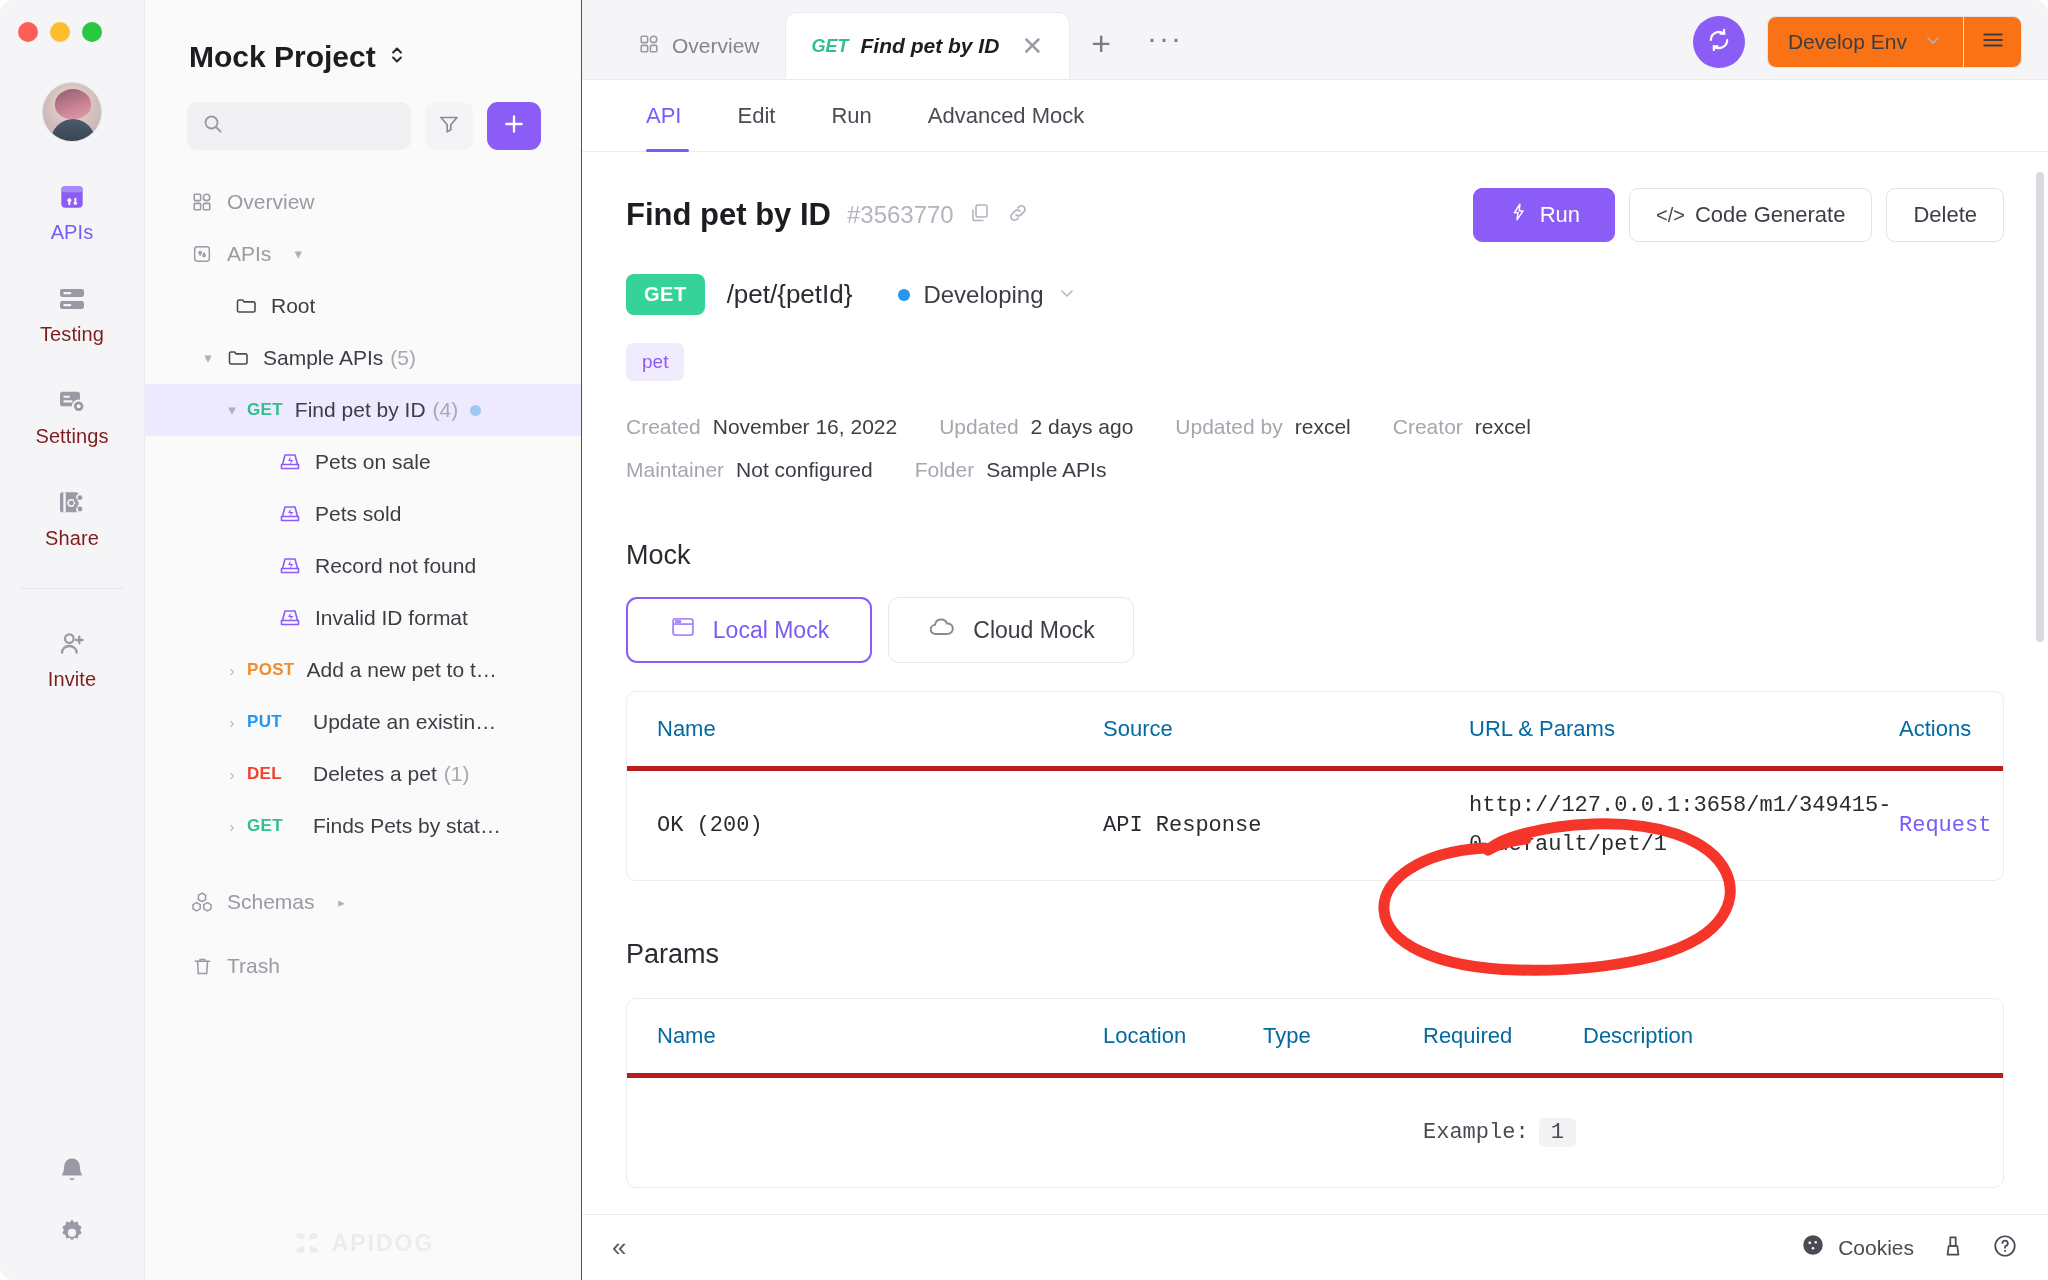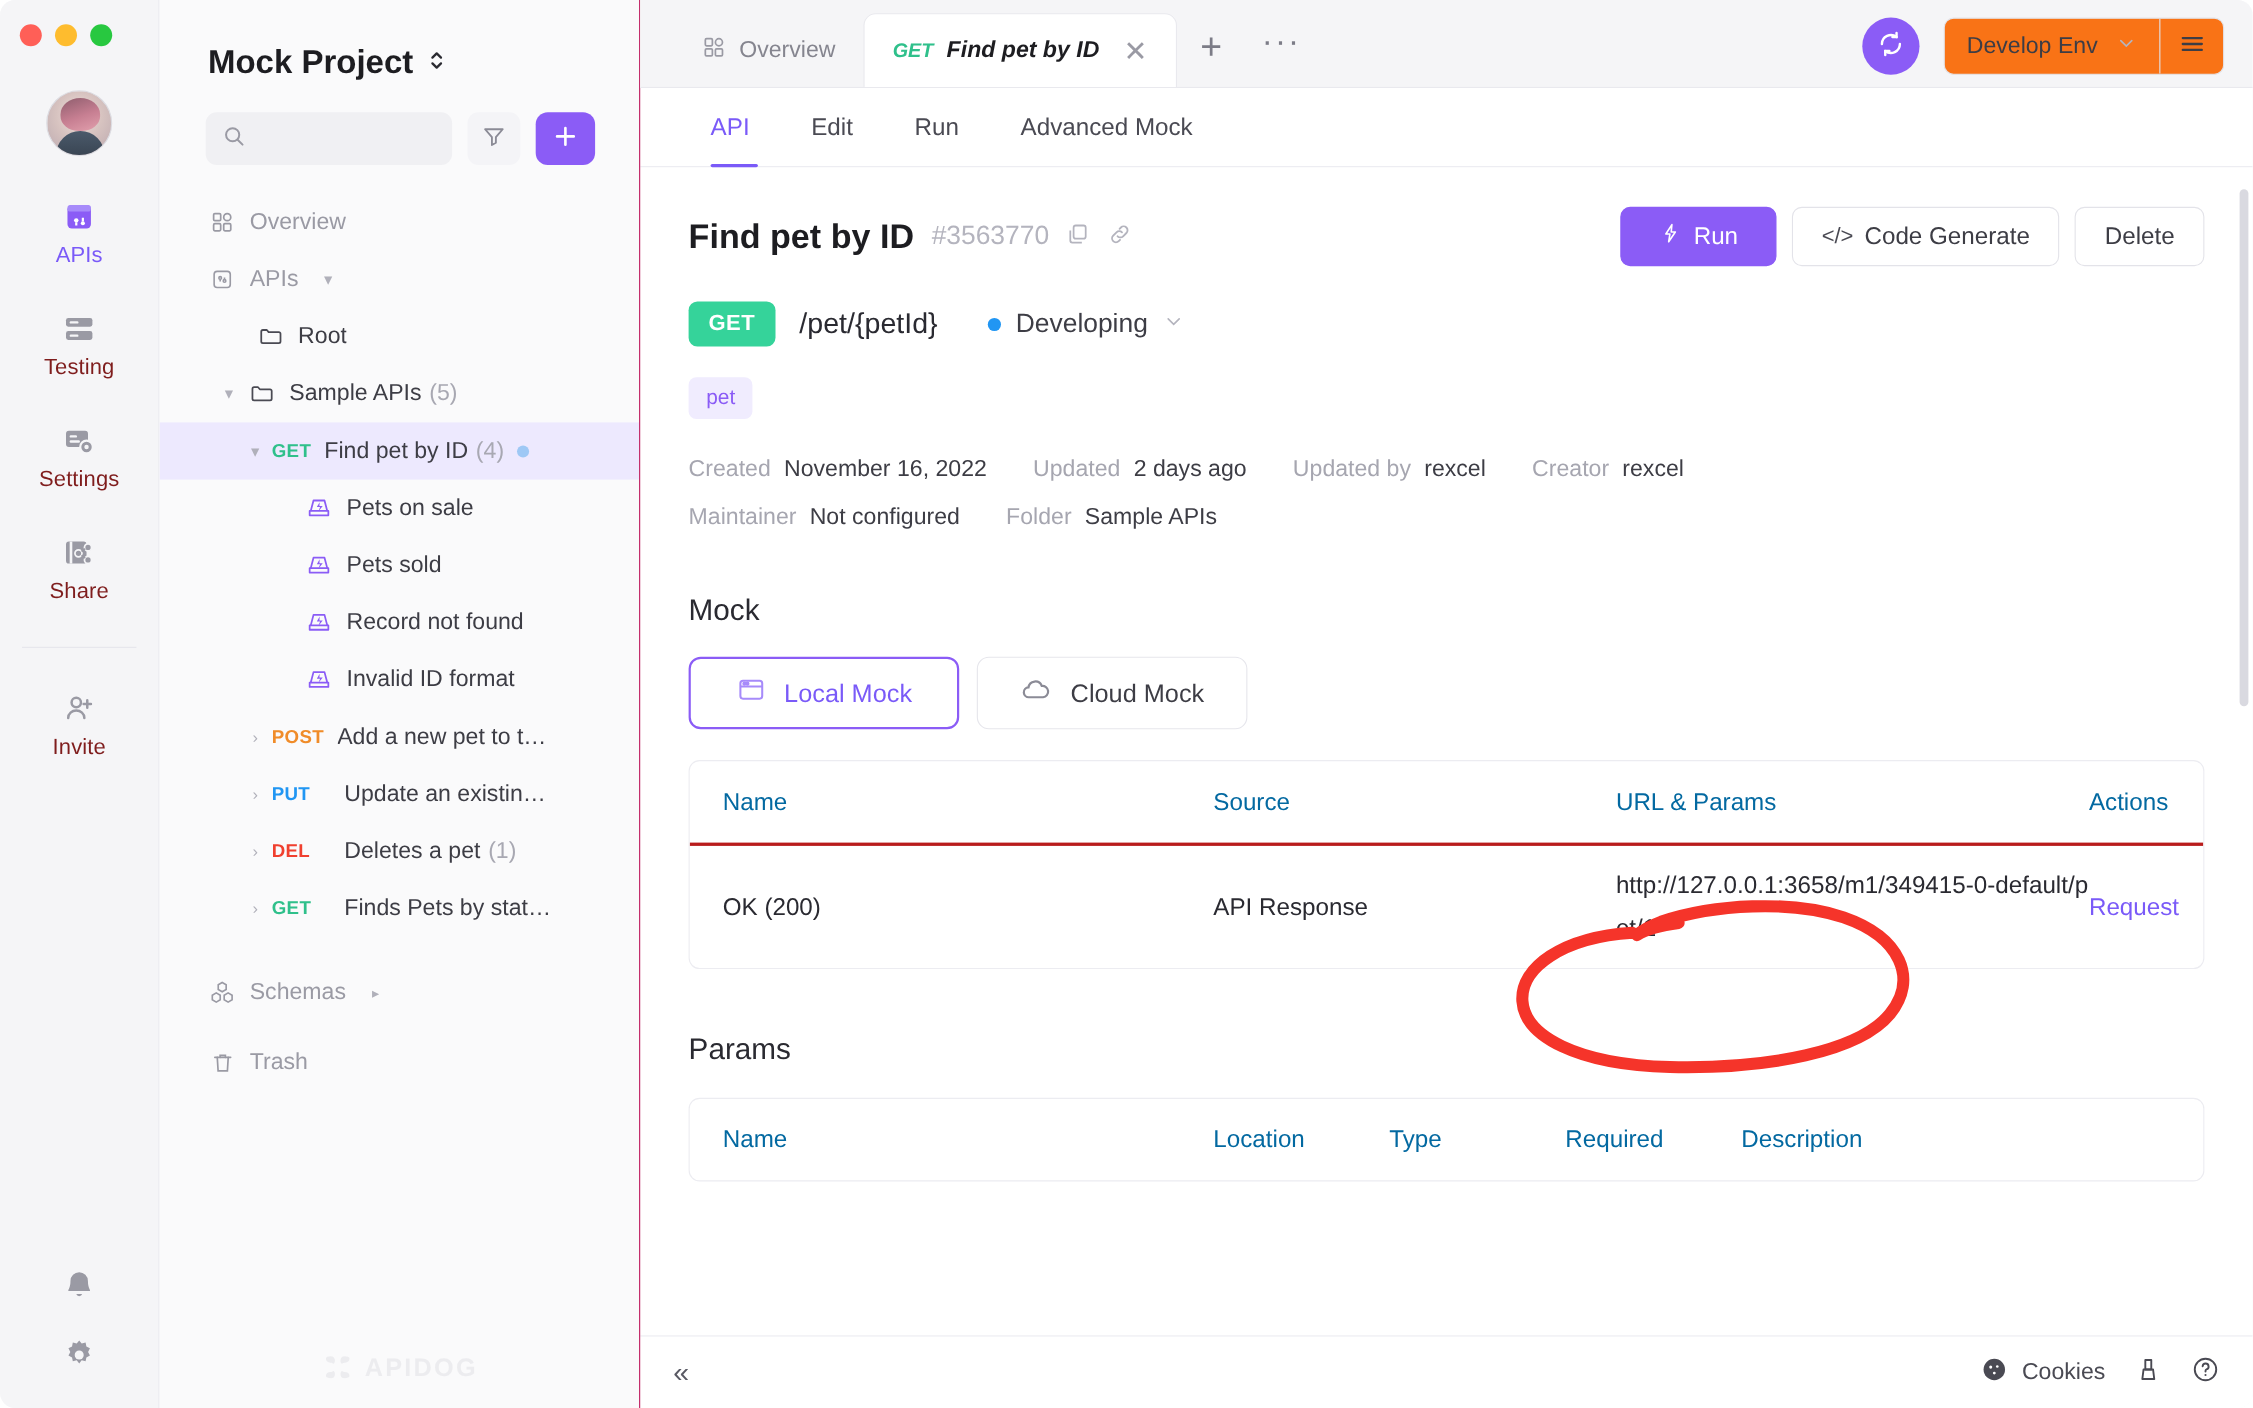--- a/index.html
+++ b/index.html
@@ -274,21 +274,21 @@
   }
   .segbtn.active { border: 2px solid #8b5cf6; color: #7a5af8; }
 
   .tbl { margin-top: 28px; border: 1px solid #ececf1; border-radius: 10px; overflow: hidden; }
   .tbl .thead, .tbl .trowd {
     display: grid; align-items: center;
   }
   .mock-grid { grid-template-columns: 446px 366px 430px 1fr; }
   .param-grid { grid-template-columns: 446px 160px 160px 160px 1fr; }
   .tbl .thead { height: 74px; font-size: 22px; color: #0369a1; padding: 0 30px; }
-  .tbl .trowd { min-height: 114px; border-top: 3px solid #b91c1c; padding: 0 30px; font-size: 22px; color: #2a2a31; }
+  .tbl .trowd { min-height: 114px; border-top: 5px solid #b91c1c; padding: 0 30px; font-size: 22px; color: #2a2a31; font-family: Liberation Mono, monospace; }
   .urlcell { line-height: 1.75; word-break: break-all; }
   .reqlink { color: #7a5af8; cursor: pointer; }
 
   .exrow { display: flex; align-items: center; gap: 10px; font-size: 22px; color: #4a4a53; }
   .exval { background: #f3f3f6; border-radius: 5px; padding: 2px 12px; }
 
   
   .vscroll {
     position: absolute; right: 4px; top: 20px; width: 8px; height: 470px;
     background: #d9d9e0; border-radius: 4px;
@@ -793,20 +793,30 @@
         <div class="secthead">Params</div>
 
         <div class="tbl">
           <div class="thead param-grid">
             <span>Name</span>
             <span>Location</span>
             <span>Type</span>
             <span>Required</span>
             <span>Description</span>
           </div>
+          <div class="trowd param-grid">
+            <span></span>
+            <span></span>
+            <span></span>
+            <span class="exrow">
+              <span>Example:</span>
+              <span class="exval">1</span>
+            </span>
+            <span></span>
+          </div>
         </div>
 
       </div>
     </div>
 
     <div class="footer">
       <span class="collapse">«</span>
       <div class="footright">
         <span class="cookies">
           <span>

